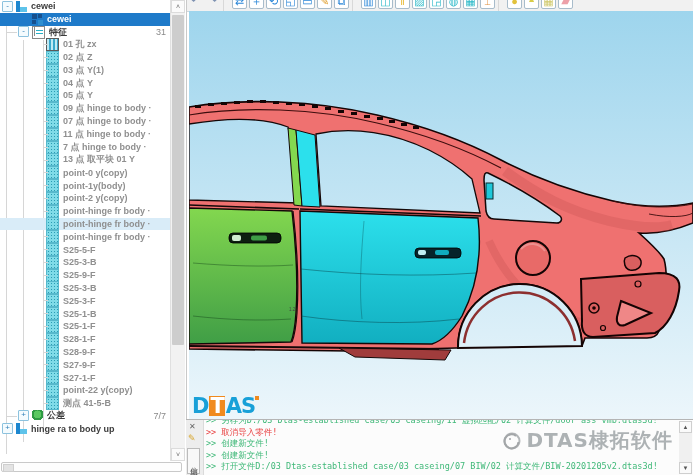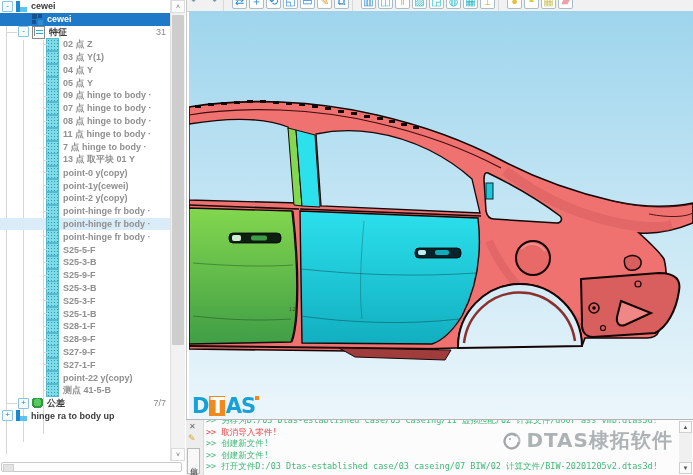--- a/index.html
+++ b/index.html
@@ -149,20 +149,26 @@
           <span class="cnt"></span>
         </div>
 
         <div class="row ind1 strong">
           <span class="exp on">-</span>
           <span class="ticon ic-grp"></span>
           <span class="lbl">特征</span>
           <span class="cnt">31</span>
         </div>
 
+        <div class="row ind2">
+
+          <span class="ticon ic-hole"></span>
+          <span class="lbl">01 孔 zx</span>
+          <span class="cnt"></span>
+        </div>
 
         <div class="row ind2">
 
           <span class="ticon ic-pt"></span>
           <span class="lbl">02 点 Z</span>
           <span class="cnt"></span>
         </div>
 
         <div class="row ind2">
 
@@ -192,26 +198,20 @@
           <span class="cnt"></span>
         </div>
 
         <div class="row ind2">
 
           <span class="ticon ic-pt"></span>
           <span class="lbl">07 点 hinge to body ·</span>
           <span class="cnt"></span>
         </div>
 
-        <div class="row ind2">
-
-          <span class="ticon ic-pt"></span>
-          <span class="lbl">08 点 hinge to body ·</span>
-          <span class="cnt"></span>
-        </div>
 
 
         <div class="row ind2">
 
           <span class="ticon ic-pt"></span>
           <span class="lbl">11 点 hinge to body ·</span>
           <span class="cnt"></span>
         </div>
 
         <div class="row ind2">
@@ -231,21 +231,21 @@
         <div class="row ind2">
 
           <span class="ticon ic-pt"></span>
           <span class="lbl">point-0 y(copy)</span>
           <span class="cnt"></span>
         </div>
 
         <div class="row ind2">
 
           <span class="ticon ic-pt"></span>
-          <span class="lbl">point-1y(cewei)</span>
+          <span class="lbl">point-1y(body)</span>
           <span class="cnt"></span>
         </div>
 
         <div class="row ind2">
 
           <span class="ticon ic-pt"></span>
           <span class="lbl">point-2 y(copy)</span>
           <span class="cnt"></span>
         </div>
 
@@ -305,20 +305,26 @@
           <span class="cnt"></span>
         </div>
 
         <div class="row ind2">
 
           <span class="ticon ic-pt"></span>
           <span class="lbl">S25-1-B</span>
           <span class="cnt"></span>
         </div>
 
+        <div class="row ind2">
+
+          <span class="ticon ic-pt"></span>
+          <span class="lbl">S25-1-F</span>
+          <span class="cnt"></span>
+        </div>
 
         <div class="row ind2">
 
           <span class="ticon ic-pt"></span>
           <span class="lbl">S28-1-F</span>
           <span class="cnt"></span>
         </div>
 
         <div class="row ind2">
 

